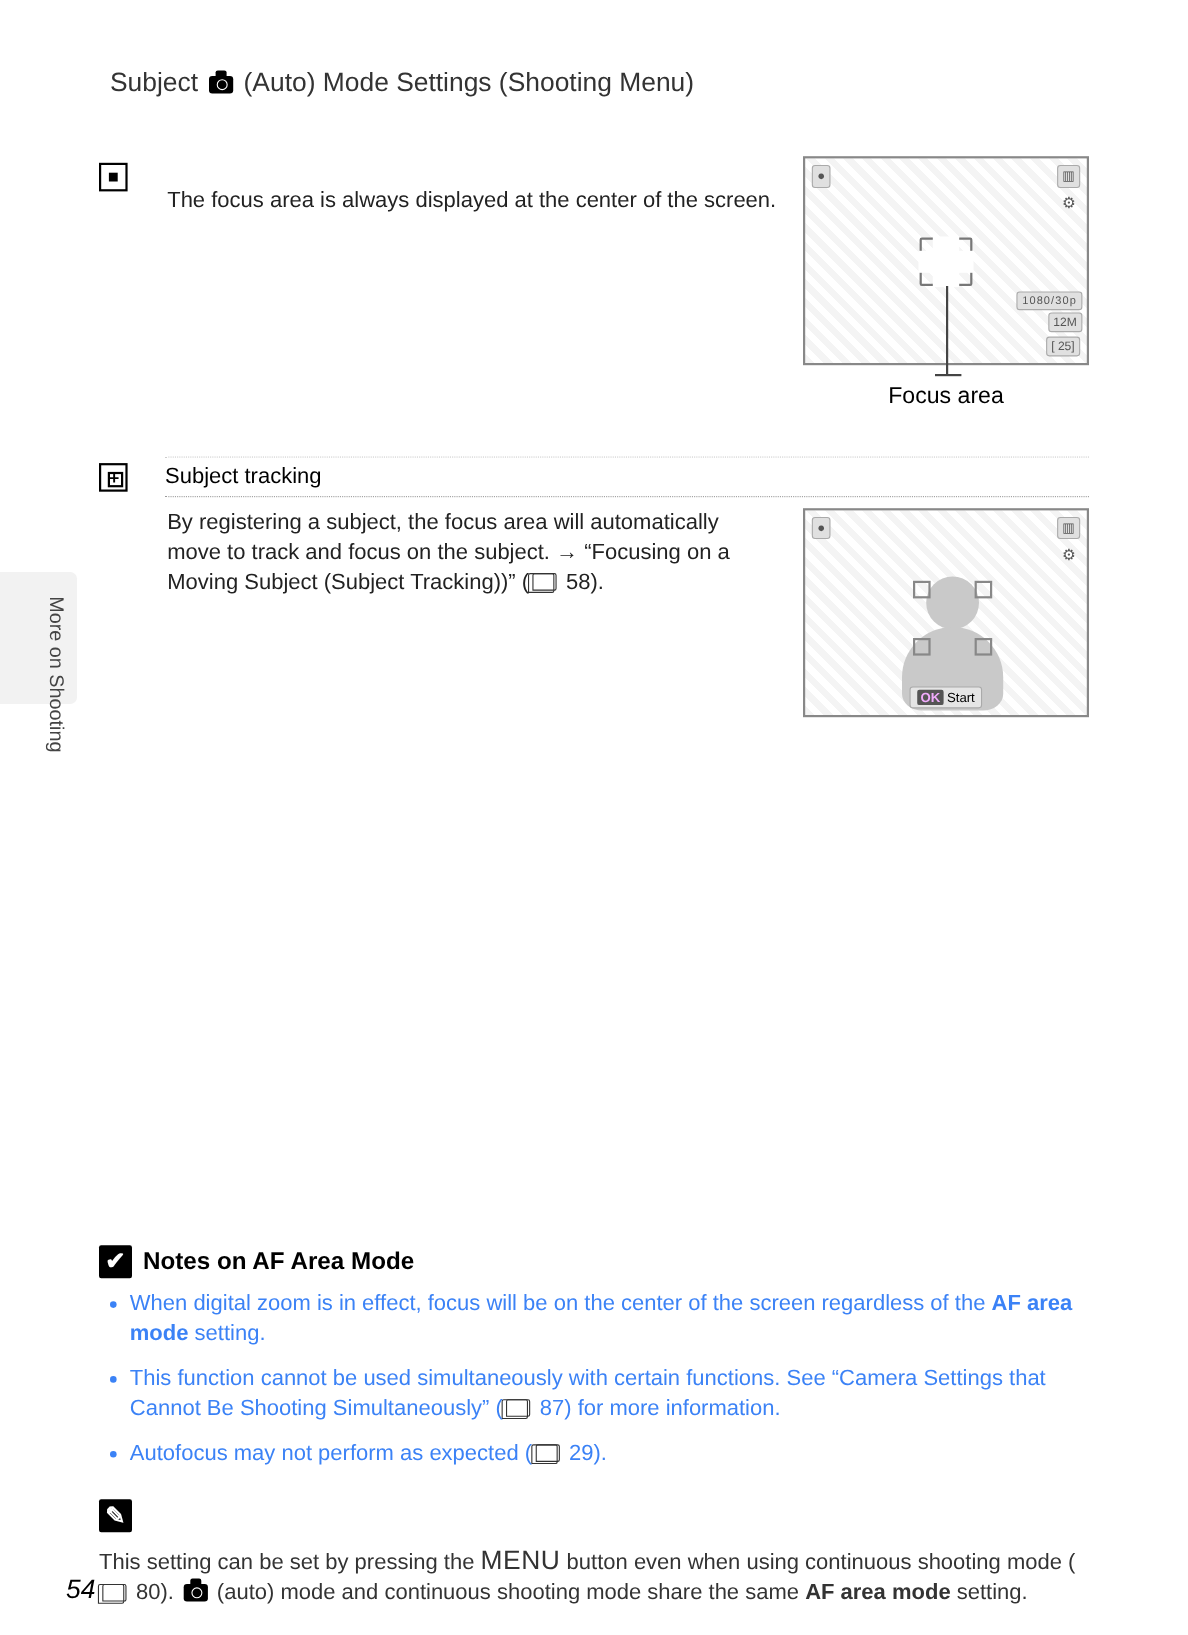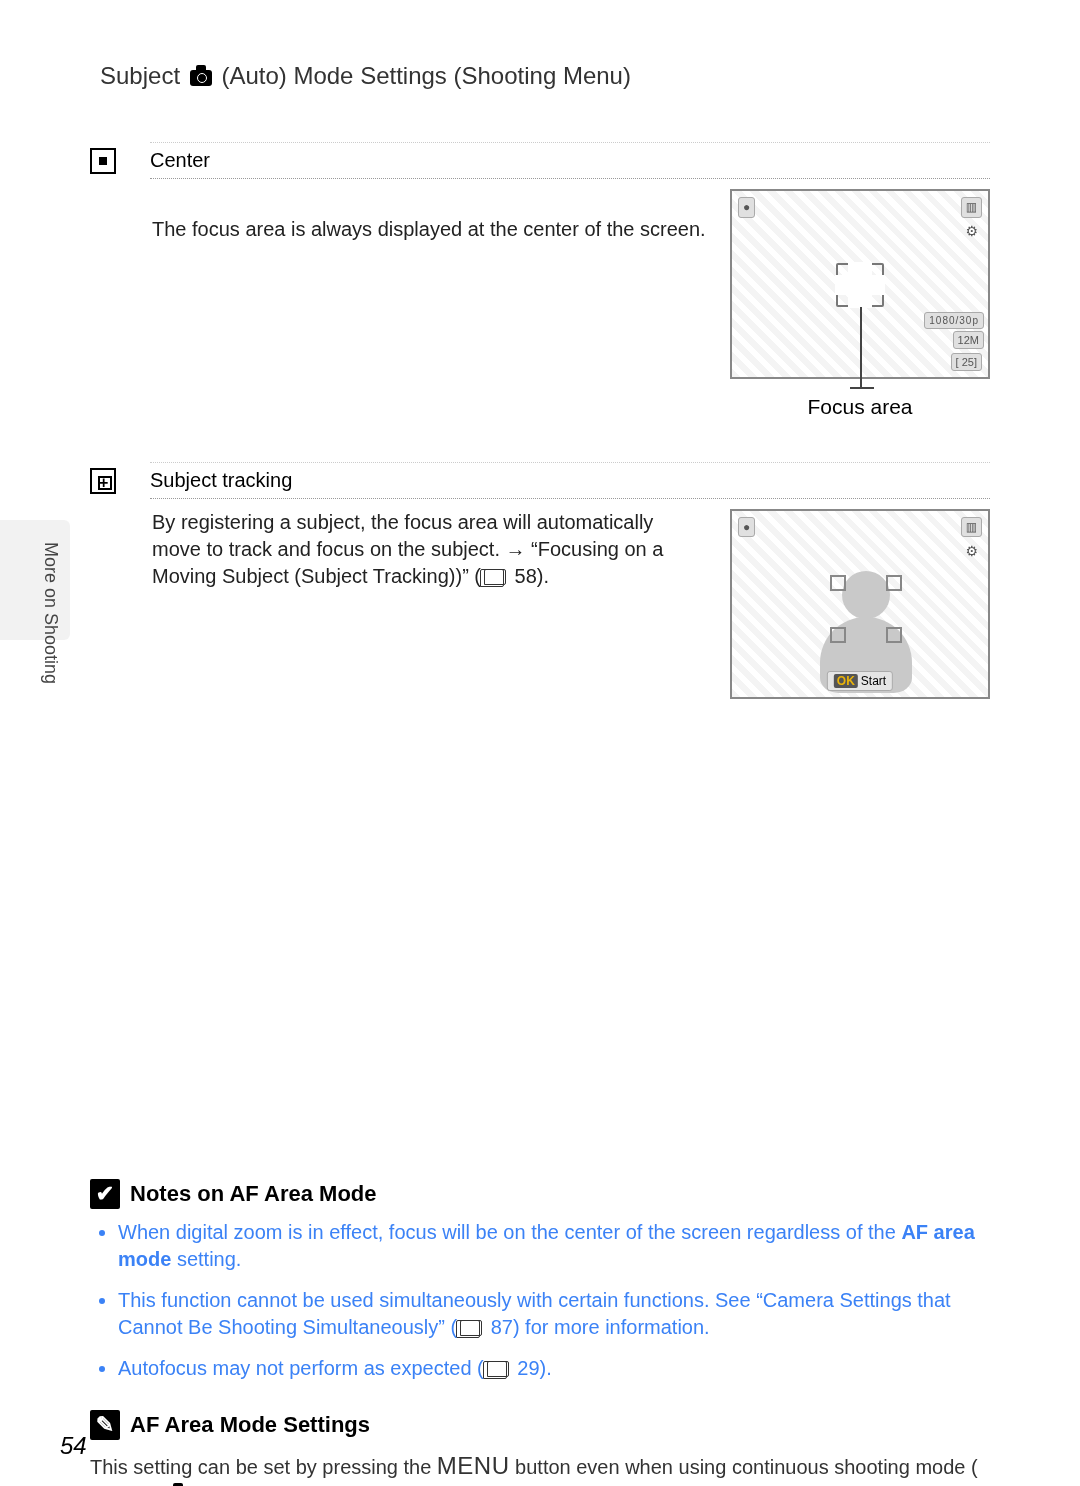--- a/index.html
+++ b/index.html
@@ -152,21 +152,21 @@
   .tc4 { top: 116px; left: 154px; border-left: none; border-top: none; }
   .ok-start {
     position: absolute;
     bottom: 6px; left: 50%; transform: translateX(-50%);
     font-size: 12px;
     background: #e5e5e5;
     padding: 1px 6px;
     border-radius: 3px;
     border: 1px solid #aaa;
   }
-  .ok-start .ok { background: #555; color: #eab308; padding: 0 3px; margin-right: 3px; border-radius: 2px; font-weight: bold;}
+  .ok-start .ok { background: #555; color: #f0abfc; padding: 0 3px; margin-right: 3px; border-radius: 2px; font-weight: bold;}
 
   .notes-block { margin-top: 480px; }
   .notes-head {
     font-weight: bold;
     font-size: 22px;
     margin-bottom: 10px;
     display: flex;
     align-items: center;
     gap: 10px;
   }
@@ -290,21 +290,20 @@
   <div class="header-bar">
     <span>Subject</span>
     <span class="cam-glyph"></span>
     <span>(Auto) Mode Settings (Shooting Menu)</span>
   </div>
 
   <div class="entry">
     <div class="entry-icon">
       <div class="entry1-icon-box"></div>
     </div>
-    <div class="entry-title">Center</div>
     <div class="entry-body">
       <div class="entry-text">
         <br>
         <span>The focus area is always displayed at the center of the screen.</span>
       </div>
       <div class="screen-wrap">
         <div class="screen">
           <div class="sc-badge sc-tl">●</div>
           <div class="sc-badge sc-tr">▥</div>
           <div class="sc-badge sc-r2">⚙</div>
@@ -364,21 +363,20 @@
       </li>
       <li>
         <span>Autofocus may not perform as expected (</span><span class="page-icon"></span>&nbsp;<span>29).</span>
       </li>
     </ul>
   </div>
 
   <div class="tip-block">
     <div class="notes-head">
       <span class="tip-icon">✎</span>
-      <span>AF Area Mode Settings</span>
     </div>
     <div class="tip-text">
       <span>This setting can be set by pressing the </span><span class="menu-label">MENU</span><span> button even when using continuous shooting mode (</span><span class="page-icon"></span>&nbsp;<span>80). </span><span class="cam-glyph"></span><span> (auto) mode and continuous shooting mode share the same </span><span class="bold">AF area mode</span><span> setting.</span>
     </div>
   </div>
 
 </div>
 
 <div class="page-num">54</div>
 

